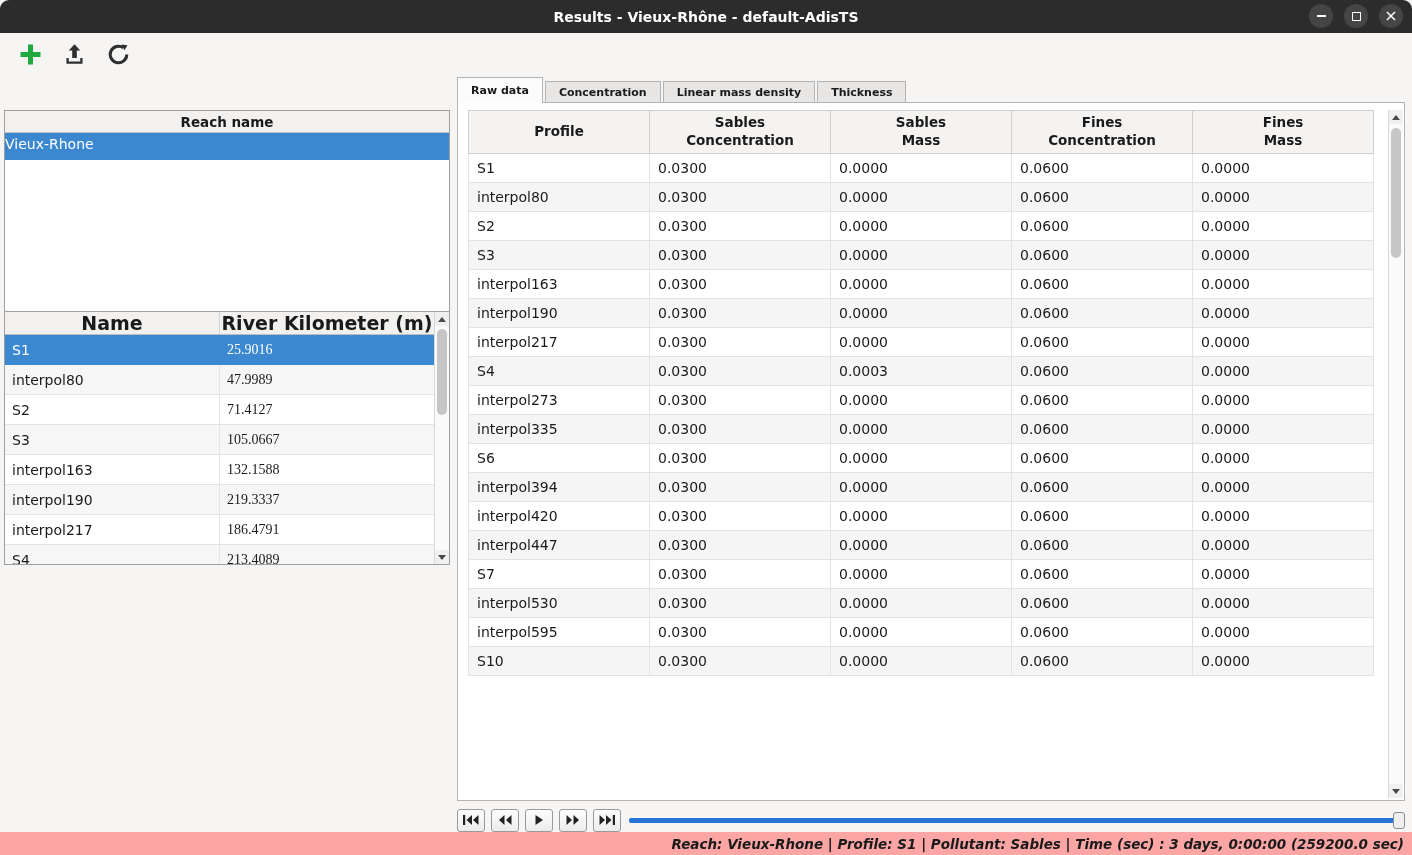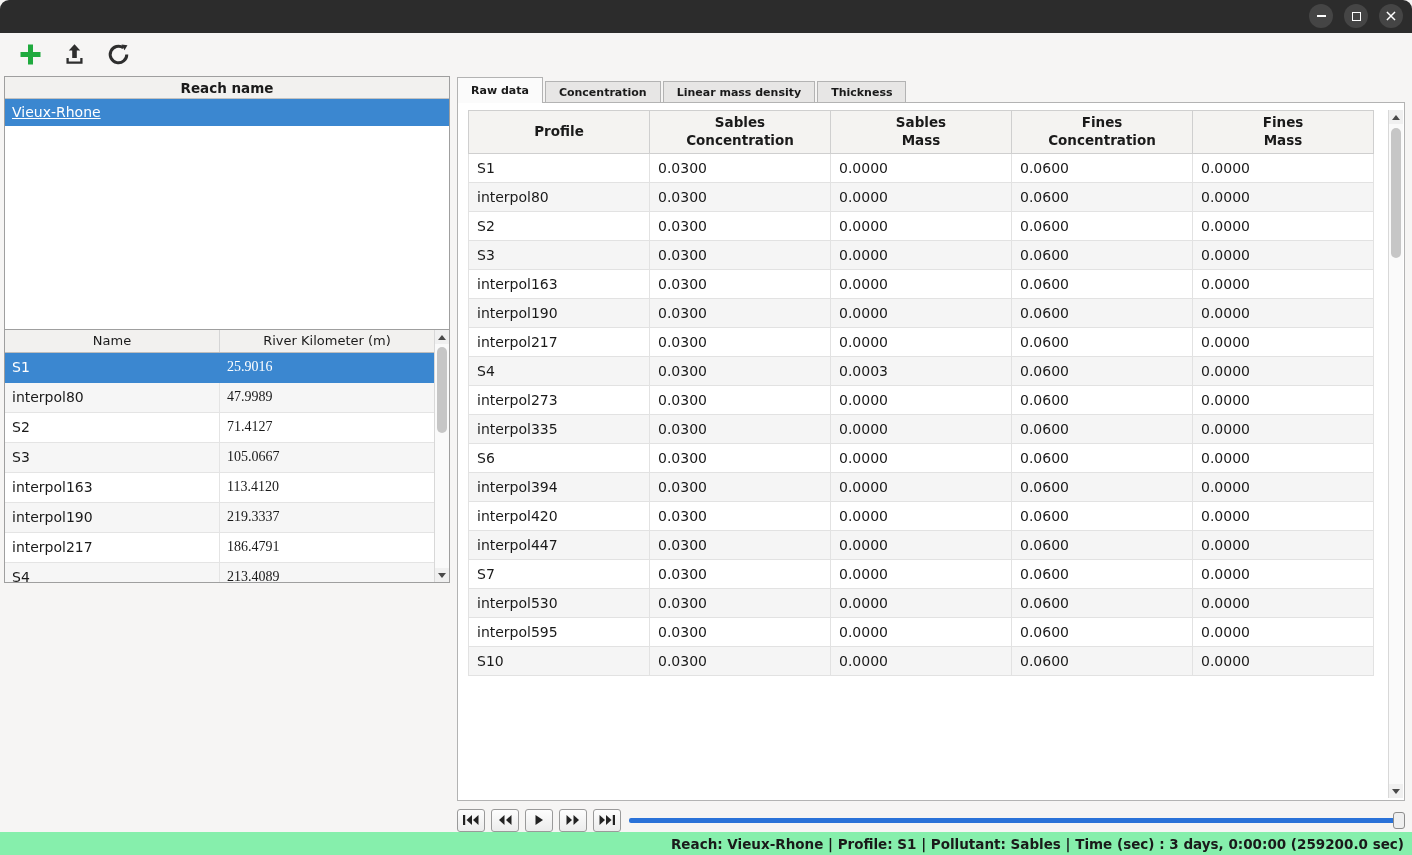--- a/index.html
+++ b/index.html
@@ -19,32 +19,32 @@
 
   
   .toolbar { position:absolute; top:33px; left:0; right:0; height:42px; display:flex; align-items:center; gap:12px; padding-left:14px; }
   .tool-btn { width:32px; height:32px; display:flex; align-items:center; justify-content:center; border-radius:4px; }
   .tool-btn .icon { display:flex; }
 
   
   .left-col { position:absolute; left:4px; top:76px; width:446px; height:724px; display:flex; flex-direction:column; }
   .panel { background:#ffffff; border:1px solid #9f9f9f; overflow:hidden; }
   .panel + .panel { border-top:none; }
-  .reach-panel { height:254px; }
+  .reach-panel { height:202px;margin-top:34px; }
   .profiles-panel { height:253px; }
   .pollutant-panel { flex:1; }
   .panel-header { height:22px; background:#f2f1ef; border-bottom:1px solid #c2c2c2; font-weight:bold; font-size:13.5px; display:flex; align-items:center; justify-content:center; }
-  .list-item { height:27px; display:flex; align-items:center; padding-left:7px; background:#fff; border-bottom:2px solid #404040;text-decoration:underline; }
+  .list-item { height:27px; display:flex; align-items:center; background:#fff; border-bottom:6px solid #404040; }
   .list .list-item:nth-child(even) { background:#f7f7f7; }
   .list-item.selected { background:var(--accent); color:#fff; border-bottom-color:var(--accent); }
 
   .profiles-flex { display:flex; height:100%; }
   .profiles-main { flex:1; overflow:hidden; }
   .ptable { width:100%; border-collapse:collapse; table-layout:fixed; }
-  .ptable th { height:22px; font-size:13px; font-weight:normal; text-align:center; background:#f2f1ef; border-bottom:1px solid #bdbdbd; border-right:1px solid #d5d5d5; }
+  .ptable th { height:22px; font-size:19px; font-weight:bold; text-align:center; background:#f2f1ef; border-bottom:1px solid #bdbdbd; border-right:1px solid #d5d5d5; }
   .ptable th:last-child { border-right:none; }
   .ptable td { height:30px; padding:0 7px; border-bottom:1px solid #e4e4e4; border-right:1px solid #e4e4e4; background:#fff; overflow:hidden; white-space:nowrap; }
   .ptable td:last-child { border-right:none;font-family:Liberation Serif, serif; }
   .ptable tbody tr:nth-child(even) td { background:#f6f6f6; }
   .ptable tbody tr.selected td { background:var(--accent); color:#fff; border-color:var(--accent); }
 
   
   .sb { width:15px; display:flex; flex-direction:column; background:#fafafa; border-left:1px solid #d8d8d8; }
   .sb-btn { height:14px; display:flex; align-items:center; justify-content:center; background:#f0f0f0; }
   .sb-track { flex:1; position:relative; background:#fafafa; }
@@ -68,28 +68,29 @@
 
   
   .player { position:absolute; left:457px; top:807px; width:948px; height:26px; display:flex; align-items:center; }
   .player-buttons { display:flex; gap:6px; }
   .player-btn { width:28px; height:23px; border:1px solid #9a9a9a; border-radius:3px; background:linear-gradient(#fdfdfd,#ececec); display:flex; align-items:center; justify-content:center; }
   .time-slider { flex:1; height:23px; position:relative; margin-left:8px; }
   .slider-track { position:absolute; left:0; right:6px; top:9px; height:5px; background:var(--slider); border-radius:2px; }
   .slider-handle { position:absolute; right:0; top:3px; width:12px; height:17px; background:#efefef; border:1px solid #8d8d8d; border-radius:3px; }
 
   
-  .statusbar { position:absolute; left:0; right:0; bottom:0; height:23px; display:flex; align-items:center; justify-content:flex-end; padding-right:8px; font-weight:bold; font-size:13.5px; background:#86efac; }
+  .statusbar { position:absolute; left:0; right:0; bottom:0; height:23px; display:flex; align-items:center; justify-content:flex-end; padding-right:8px; font-weight:bold; font-size:13.5px; background:#fca5a5;font-style:italic; }
 </style>
 </head>
 <body>
 
 <div class="window">
 
   <div class="titlebar">
+    <div class="title">Results - Vieux-Rhône - default-AdisTS</div>
     <div class="win-controls">
       <span class="win-btn">
           <span class="glyph-min"></span>
         </span>
       <span class="win-btn">
           <span class="glyph-max"></span>
         </span>
       <span class="win-btn">
           <span class="glyph-close">×</span>
         </span>
@@ -152,21 +153,21 @@
                 <tr>
                   <td>S2</td>
                   <td>71.4127</td>
                 </tr>
                 <tr>
                   <td>S3</td>
                   <td>105.0667</td>
                 </tr>
                 <tr>
                   <td>interpol163</td>
-                  <td>113.4120</td>
+                  <td>132.1588</td>
                 </tr>
                 <tr>
                   <td>interpol190</td>
                   <td>219.3337</td>
                 </tr>
                 <tr>
                   <td>interpol217</td>
                   <td>186.4791</td>
                 </tr>
                 <tr>

